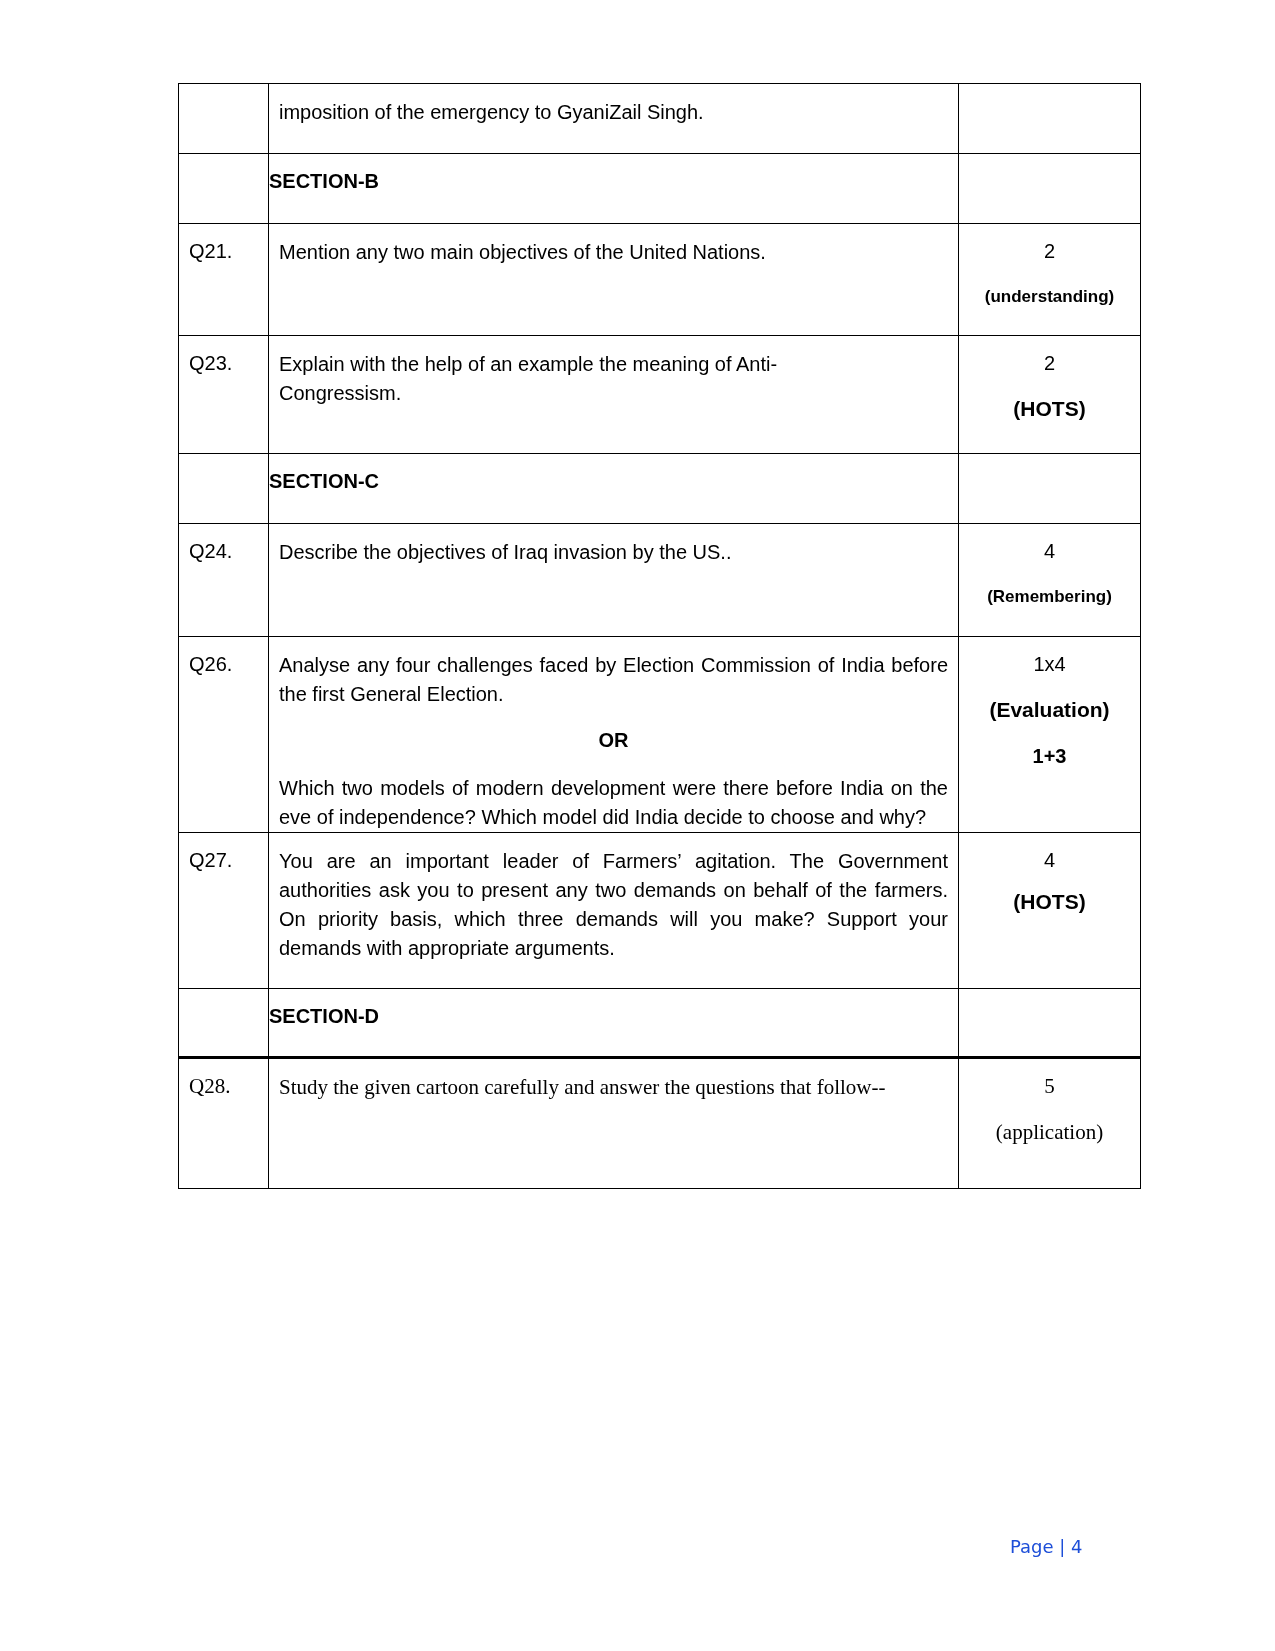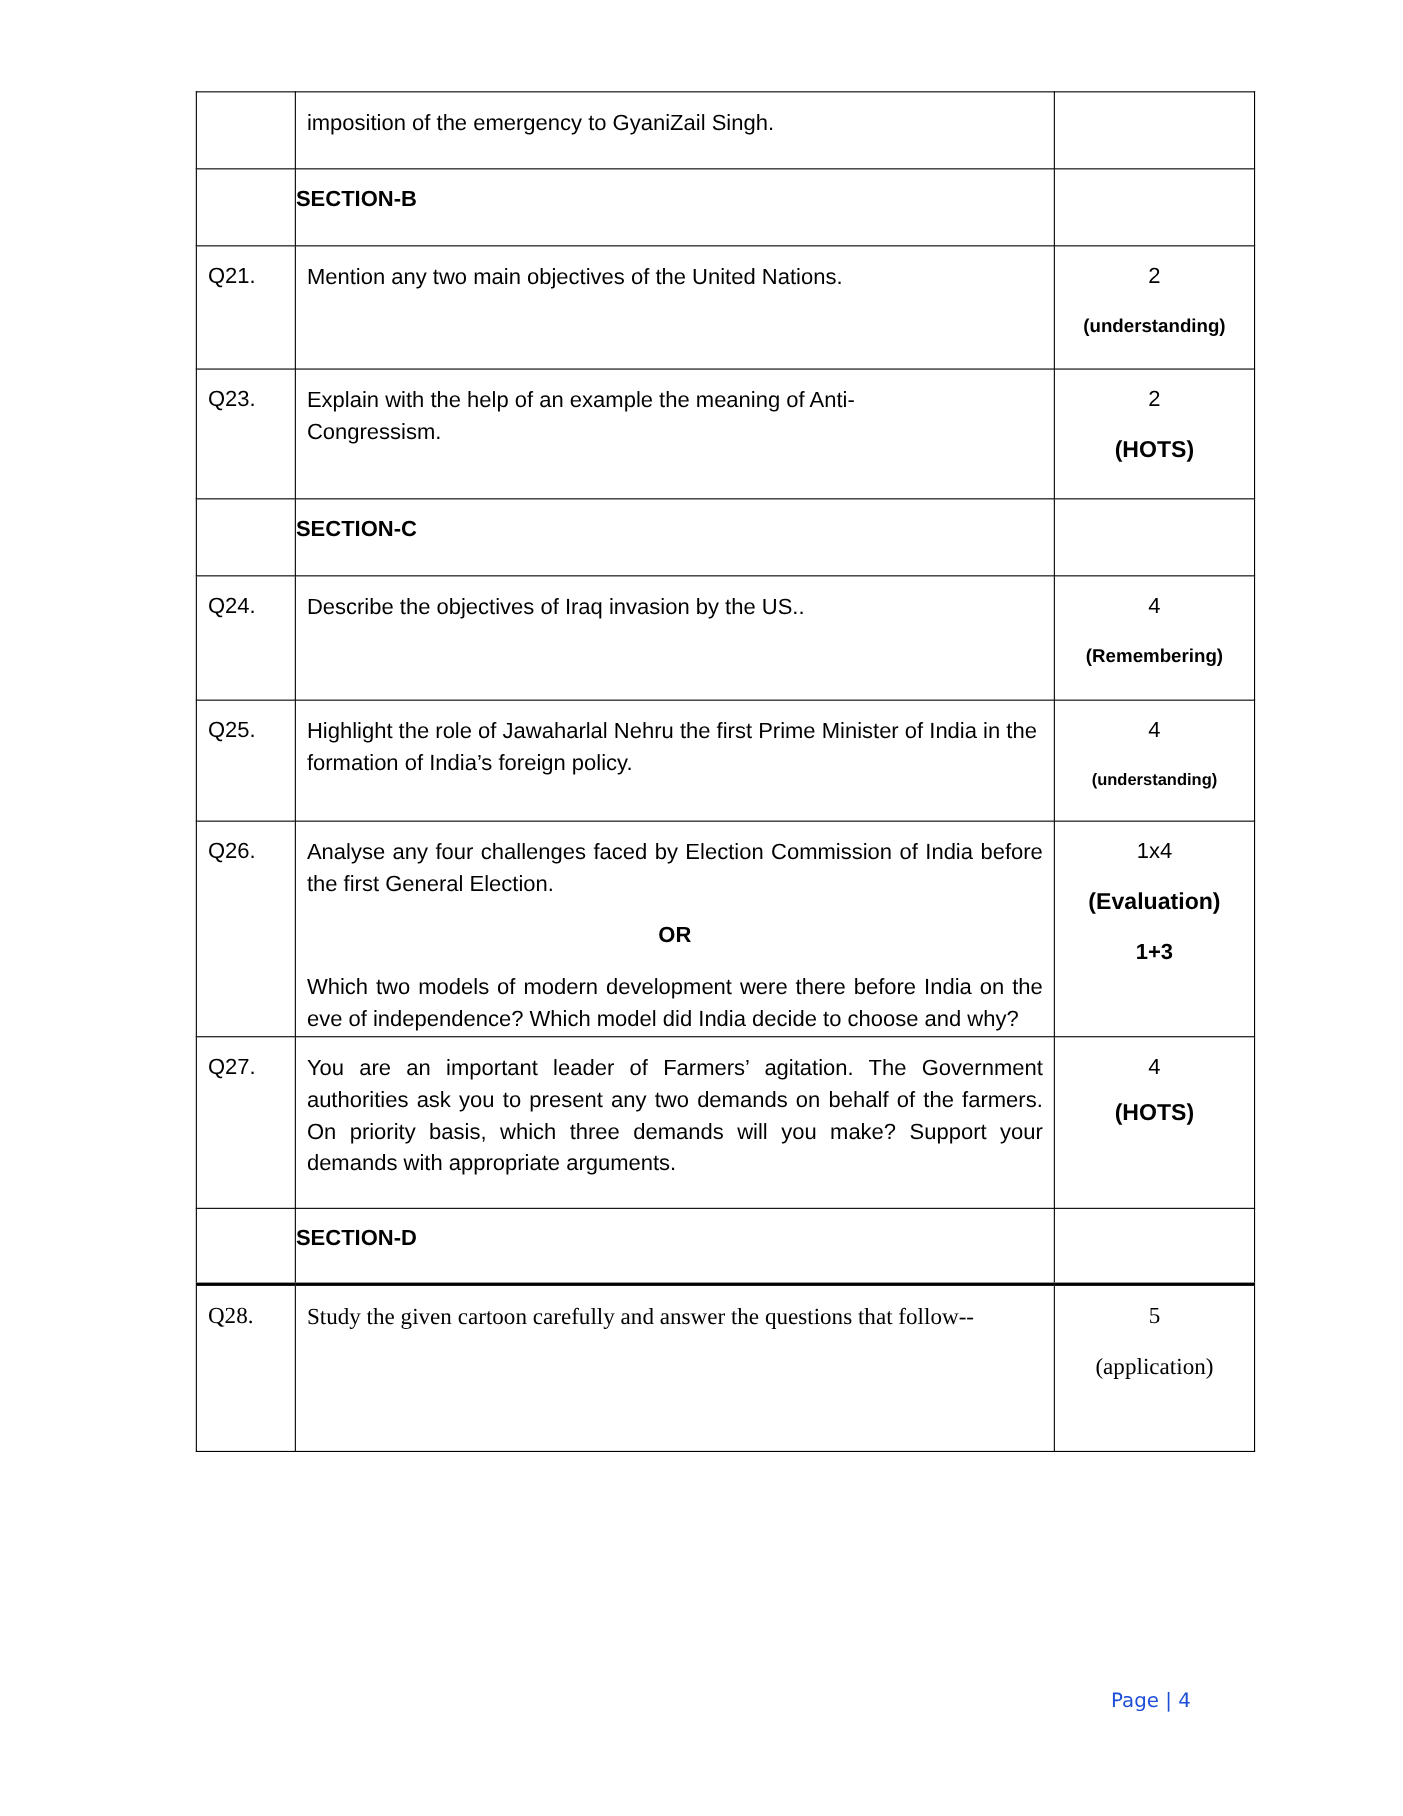--- a/index.html
+++ b/index.html
@@ -106,34 +106,20 @@
           <div class="qtext left">Describe the objectives of Iraq invasion by the US..</div>
         </td>
     <td class="c-m">
           <div class="marks">
             <div>4</div>
             <div class="lvl sm">(Remembering)</div>
           </div>
         </td>
   </tr>
 
-  <tr style="height:110px">
-    <td>
-          <div class="num">Q25.</div>
-        </td>
-    <td>
-          <div class="qtext left">Highlight the role of Jawaharlal Nehru the first Prime Minister of India in the formation of India’s foreign policy.</div>
-        </td>
-    <td class="c-m">
-          <div class="marks">
-            <div>4</div>
-            <div class="lvl xs">(understanding)</div>
-          </div>
-        </td>
-  </tr>
 
   <tr style="height:181px">
     <td>
           <div class="num">Q26.</div>
         </td>
     <td>
       <div class="qtext">Analyse any four challenges faced by Election Commission of India before the first General Election.</div>
       <div class="or">OR</div>
       <div class="qtext" style="padding-top:0">Which two models of modern development were there before India on the eve of independence? Which model did India decide to choose and why?</div>
     </td>
@@ -162,21 +148,21 @@
   </tr>
 
   <tr style="height:69px">
     <td></td>
     <td>
           <div class="sect">SECTION-D</div>
         </td>
     <td></td>
   </tr>
 
-  <tr class="thick-top" style="height:152px">
+  <tr class="thick-top" style="height:131px">
     <td class="serif">
           <div class="num">Q28.</div>
         </td>
     <td class="serif">
           <div class="qtext left" style="padding-right:60px">Study the given cartoon carefully and answer the questions that follow--</div>
         </td>
     <td class="c-m serif">
           <div class="marks">
             <div>5</div>
             <div class="lvl">(application)</div>

